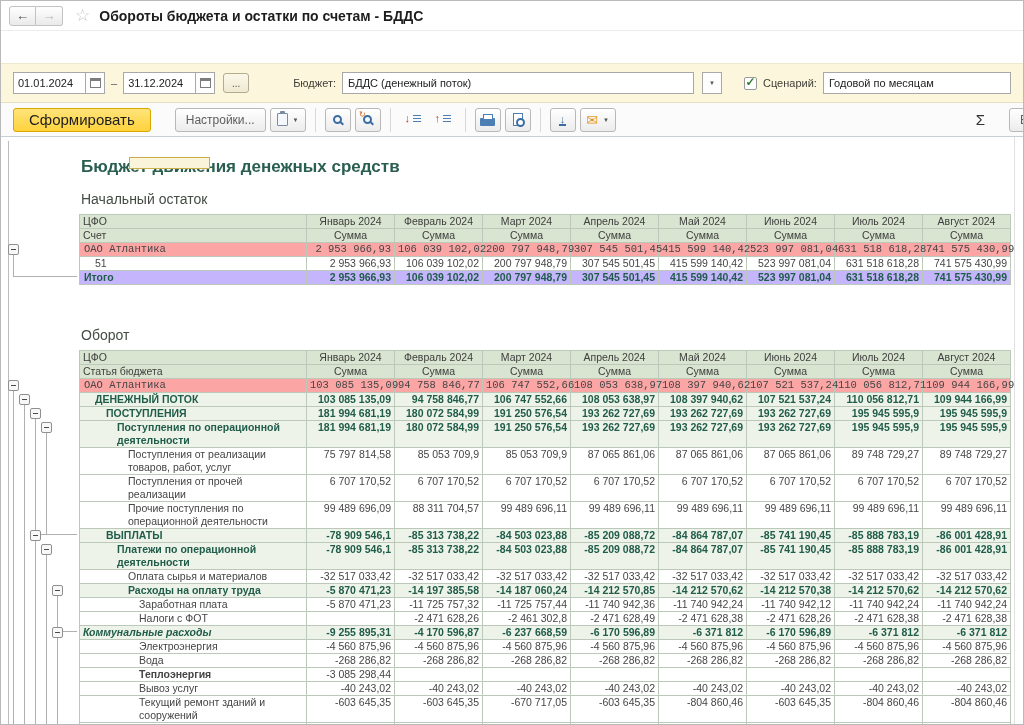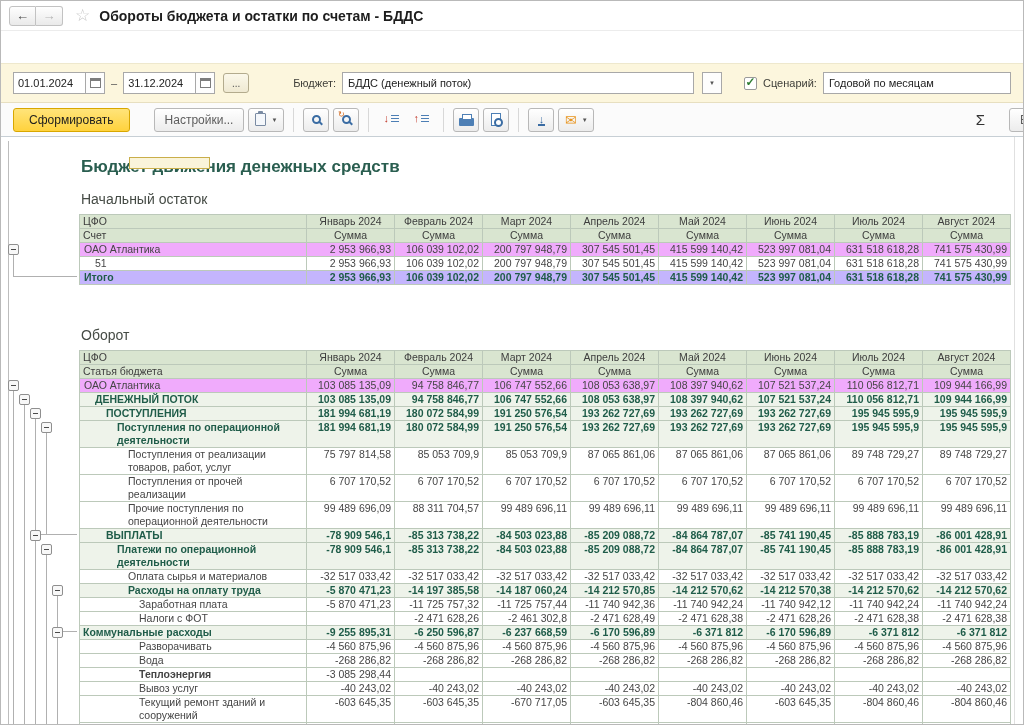--- a/index.html
+++ b/index.html
@@ -27,21 +27,21 @@
   .more-btn { width:26px; height:20px; border:1px solid #b3ab8d; background:linear-gradient(#fbf8ea,#efe9d2); border-radius:3px; font-size:10px; color:#555; margin-left:2px; cursor:pointer; }
   .budget-label { margin-left:38px;text-align:center; }
   .budget-input { width:352px; height:22px; border:1px solid #a8a8a8; font:11px "Liberation Sans",sans-serif; padding:0 5px; color:#222; }
   .combo-btn { width:20px; height:22px; border:1px solid #a8a8a8; background:#fdfdfd; margin-left:2px; cursor:pointer; font-size:6px; color:#555; }
   .checkbox { width:13px; height:13px; border:1px solid #9a9a9a; background:#fff; border-radius:2px; margin-left:16px; display:flex; align-items:center; justify-content:center; cursor:pointer; }
   .checkbox .check { color:#2e7d32; font-size:12px; font-weight:bold; line-height:10px; margin-top:-2px; }
   .scenario-input { flex:1; height:22px; border:1px solid #a8a8a8; font:11px "Liberation Sans",sans-serif; padding:0 5px; color:#222; margin-right:2px; }
 
   
   .toolbar { height:34px; background:#fbfbfb; border-bottom:1px solid #c7cfd5; display:flex; align-items:center; padding:0 10px 0 12px; gap:4px; position:relative; }
-  .btn-primary { height:24px; padding:0 15px; background:linear-gradient(#ffe47a,#ffd23d); border:1px solid #d8a700; border-radius:3px; font-size:12px; color:#1d1d1d; cursor:pointer; }
+  .btn-primary { height:24px; padding:0 15px; background:linear-gradient(#ffe47a,#ffd23d); border:1px solid #d8a700; border-radius:3px; font-size:15px; color:#1d1d1d; cursor:pointer; }
   .btn { height:24px; padding:0 10px; background:linear-gradient(#ffffff,#ececec); border:1px solid #b8b8b8; border-radius:3px; font-size:12px; color:#5d5d5d; cursor:pointer; display:inline-flex; align-items:center; gap:5px; }
   .icon-btn { width:26px; padding:0; justify-content:center; }
   .icon-btn.wide { width:36px; }
   .sep { width:1px; height:24px; background:#d8d8d8; margin:0 5px; }
   .mini-arrow { font-size:6px; color:#555; }
   .sigma { margin-left:auto; margin-right:28px; font-size:15px; color:#333; cursor:pointer; }
   .cutoff { position:absolute; right:-16px; top:5px; height:24px; width:30px; padding:0 6px; background:linear-gradient(#ffffff,#ececec); border:1px solid #b8b8b8; border-radius:3px; font-size:12px; color:#5d5d5d; }
   .spacer28 { width:16px; }
 
   
@@ -73,21 +73,21 @@
   h1.rpt { margin:20px 0 0 2px; font-size:17px; font-weight:bold; color:#2a5e50; }
   h2.rpt { margin:14px 0 7px 2px; font-size:14px; font-weight:normal; color:#454b45; }
   h2.rpt.second { margin-top:42px; }
 
   table.rpt-table { border-collapse:collapse; table-layout:fixed; width:931px; font-size:10.5px; line-height:13px; color:#454545; }
   .rpt-table th, .rpt-table td { border:1px solid #bcc9ba; padding:0 3px; vertical-align:top; font-weight:normal; }
   .rpt-table thead th { background:#d9e5d0; text-align:center; color:#3d3d3d; }
   .rpt-table th.lbl { width:227px; text-align:left; }
   .rpt-table thead th:not(.lbl) { width:88px;margin-top:20px; }
   .rpt-table td.num { text-align:right; white-space:nowrap; }
-  tr.group td { background:#f0abfc; }
+  tr.group td { background:#fca5a5;font-family:Liberation Mono, monospace; }
   tr.groupb td { background:#eef3ea; color:#1f5c49; font-weight:bold; }
   tr.total td { background:#c4b5fd; color:#1f5c49; font-weight:bold; border-top:1px solid #64845f; }
   tr.detail td { background:#fff; }
 
   .bottom-line { position:absolute; left:0; right:0; bottom:5px; height:1px; background:#9fb6c6; }
   .right-line { position:absolute; right:8px; top:0; bottom:6px; width:1px; background:#e0e0e0; }
 </style>
 </head>
 <body>
 
@@ -424,32 +424,32 @@
               <td class="num"></td>
               <td class="num">-2 471 628,26</td>
               <td class="num">-2 461 302,8</td>
               <td class="num">-2 471 628,49</td>
               <td class="num">-2 471 628,38</td>
               <td class="num">-2 471 628,26</td>
               <td class="num">-2 471 628,38</td>
               <td class="num">-2 471 628,38</td>
             </tr>
             <tr class="groupb">
-              <td class="lbl" style="">Коммунальные расходы</td>
+              <td class="lbl" style=" font-style: italic;">Коммунальные расходы</td>
               <td class="num">-9 255 895,31</td>
-              <td class="num">-6 250 596,87</td>
+              <td class="num">-4 170 596,87</td>
               <td class="num">-6 237 668,59</td>
               <td class="num">-6 170 596,89</td>
               <td class="num">-6 371 812</td>
               <td class="num">-6 170 596,89</td>
               <td class="num">-6 371 812</td>
               <td class="num">-6 371 812</td>
             </tr>
             <tr class="detail">
-              <td class="lbl" style="padding-left: 59px;">Разворачивать</td>
+              <td class="lbl" style="padding-left: 59px;">Электроэнергия</td>
               <td class="num">-4 560 875,96</td>
               <td class="num">-4 560 875,96</td>
               <td class="num">-4 560 875,96</td>
               <td class="num">-4 560 875,96</td>
               <td class="num">-4 560 875,96</td>
               <td class="num">-4 560 875,96</td>
               <td class="num">-4 560 875,96</td>
               <td class="num">-4 560 875,96</td>
             </tr>
             <tr class="detail">

